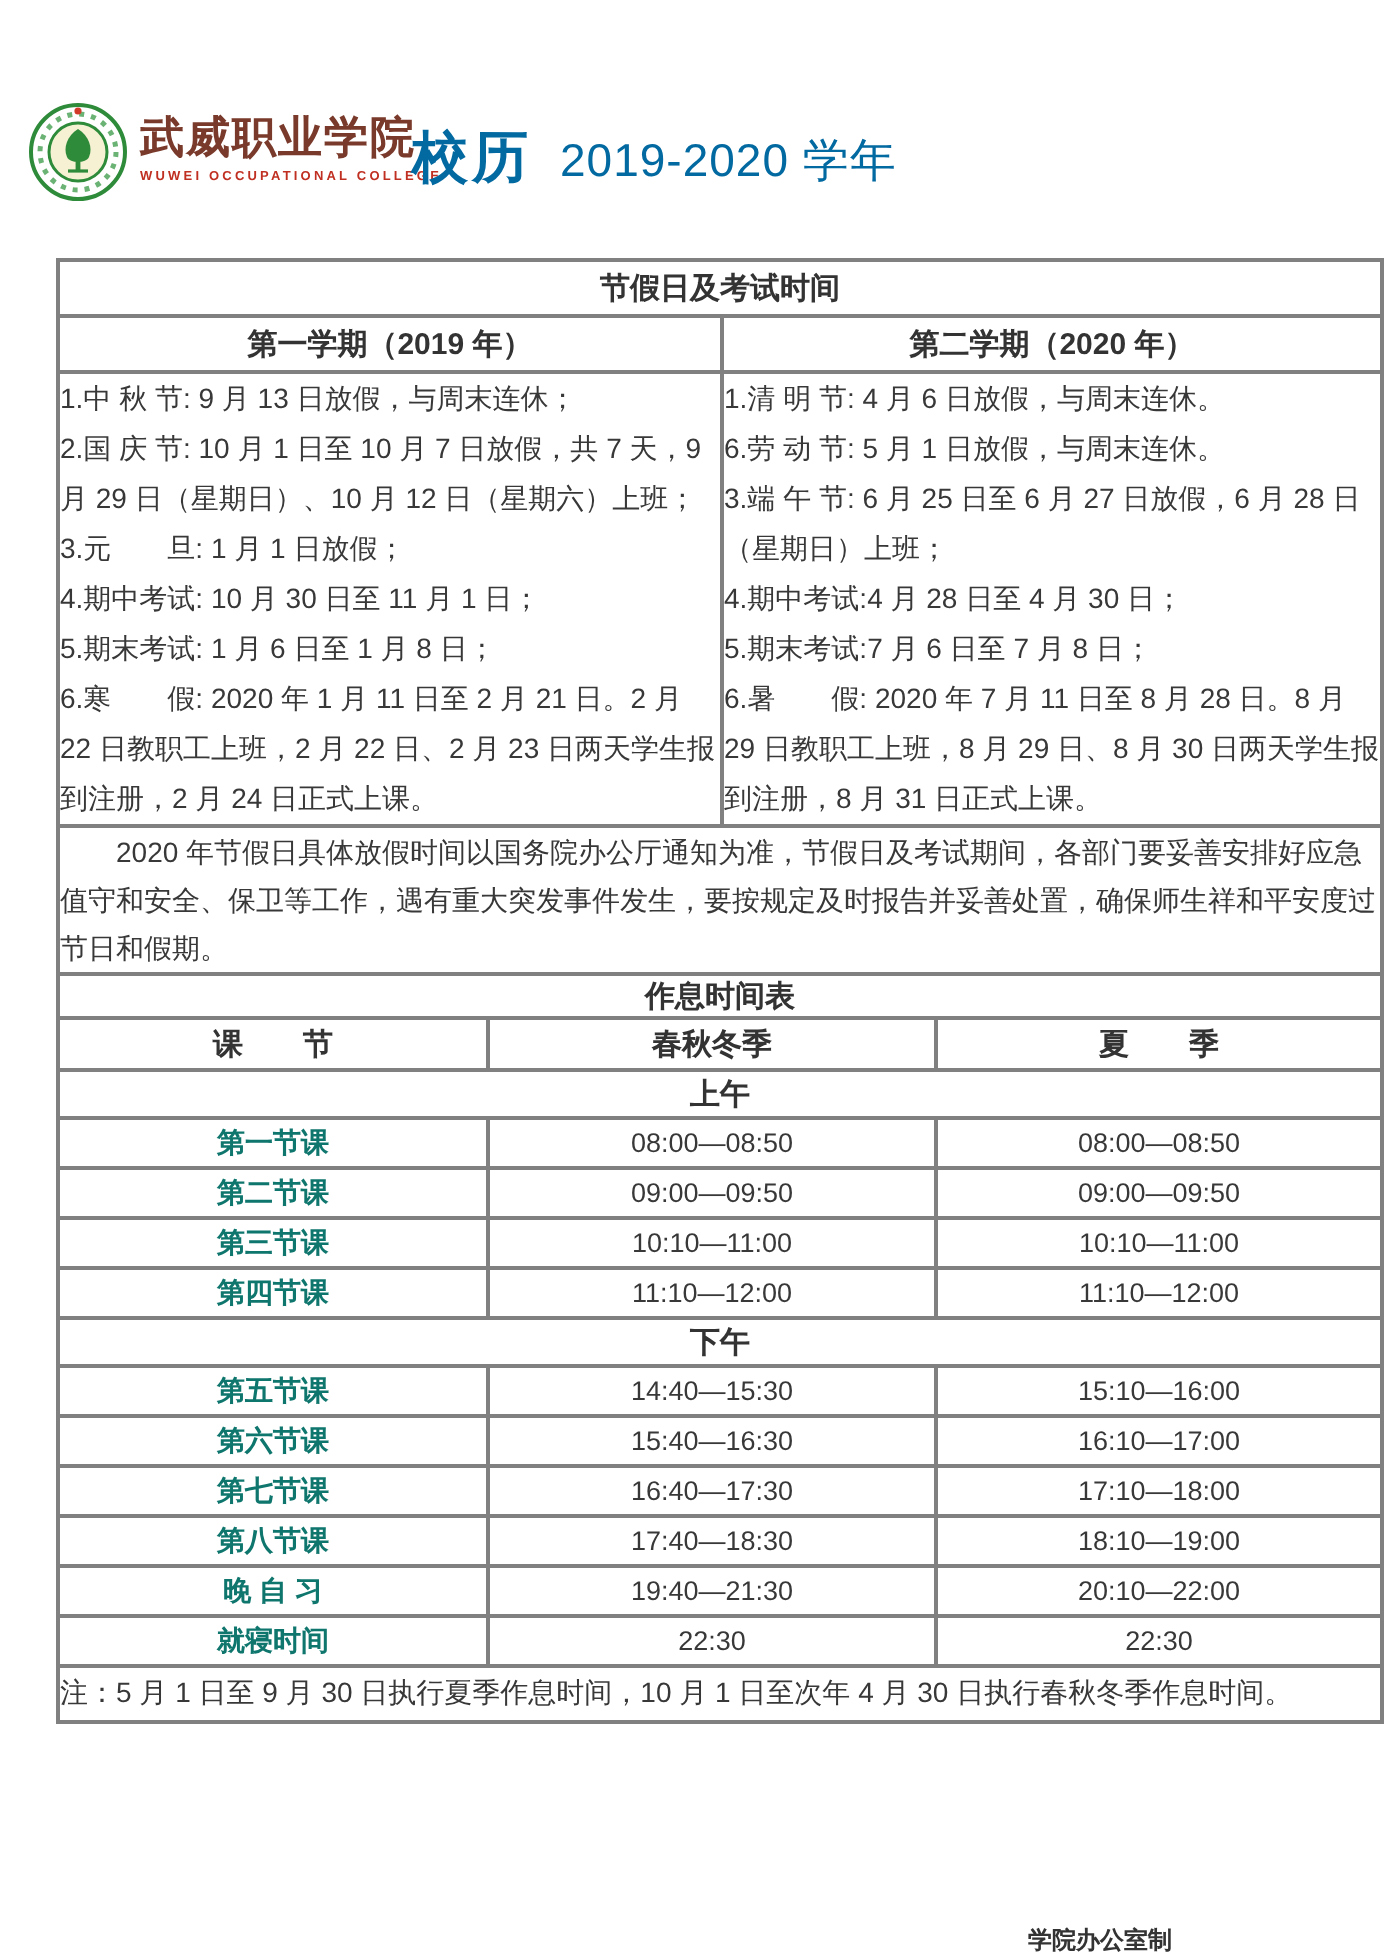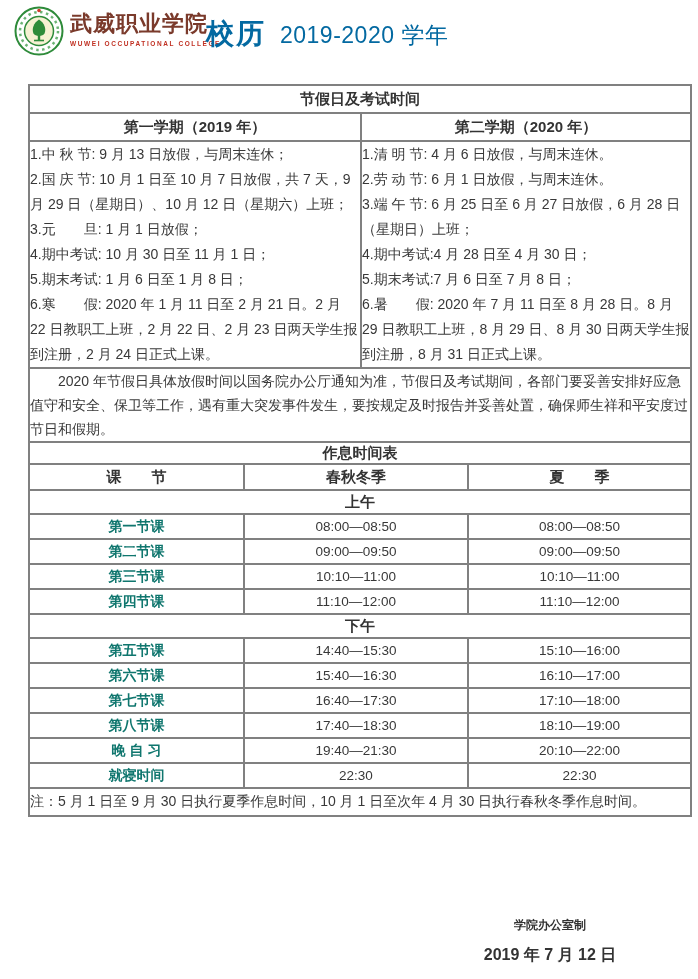--- a/index.html
+++ b/index.html
@@ -2,21 +2,21 @@
 <html><head>
 <meta charset="utf-8">
 <style>
   html,body{margin:0;padding:0;}
   body{
     width:698px;height:979px;background:#ffffff;overflow:hidden;position:relative;
     font-family:"Liberation Sans","DejaVu Sans",sans-serif;
     color:#3c3c3c;
     -webkit-font-smoothing:antialiased;
   }
-  .page{position:relative;width:698px;height:839px;}
+  .page{position:relative;width:698px;height:839px;margin-top:45px;}
 
   
   .hdr{position:absolute;left:0;top:0;width:698px;height:70px;}
   .logo{position:absolute;left:14px;top:6px;width:50px;height:50px;}
   .college{position:absolute;left:70px;top:11px;width:150px;}
   .college-zh{
     font-family:"Liberation Serif","DejaVu Serif",serif;
     font-weight:bold;font-size:22px;line-height:26px;color:#7a3a2b;
     letter-spacing:1px;white-space:nowrap;
   }
@@ -103,21 +103,21 @@
         <td>
           <span class="holiday-item">1.中 秋 节: 9 月 13 日放假，与周末连休；</span>
           <span class="holiday-item">2.国 庆 节: 10 月 1 日至 10 月 7 日放假，共 7 天，9 月 29 日（星期日）、10 月 12 日（星期六）上班；</span>
           <span class="holiday-item">3.元　　旦: 1 月 1 日放假；</span>
           <span class="holiday-item">4.期中考试: 10 月 30 日至 11 月 1 日；</span>
           <span class="holiday-item">5.期末考试: 1 月 6 日至 1 月 8 日；</span>
           <span class="holiday-item">6.寒　　假: 2020 年 1 月 11 日至 2 月 21 日。2 月 22 日教职工上班，2 月 22 日、2 月 23 日两天学生报到注册，2 月 24 日正式上课。</span>
         </td>
         <td>
           <span class="holiday-item">1.清 明 节: 4 月 6 日放假，与周末连休。</span>
-          <span class="holiday-item">2.劳 动 节: 6 月 1 日放假，与周末连休。</span>
+          <span class="holiday-item">6.劳 动 节: 5 月 1 日放假，与周末连休。</span>
           <span class="holiday-item">3.端 午 节: 6 月 25 日至 6 月 27 日放假，6 月 28 日（星期日）上班；</span>
           <span class="holiday-item">4.期中考试:4 月 28 日至 4 月 30 日；</span>
           <span class="holiday-item">5.期末考试:7 月 6 日至 7 月 8 日；</span>
           <span class="holiday-item">6.暑　　假: 2020 年 7 月 11 日至 8 月 28 日。8 月 29 日教职工上班，8 月 29 日、8 月 30 日两天学生报到注册，8 月 31 日正式上课。</span>
         </td>
       </tr>
       <tr class="notice-row">
         <td colspan="2">
           <p>2020 年节假日具体放假时间以国务院办公厅通知为准，节假日及考试期间，各部门要妥善安排好应急值守和安全、保卫等工作，遇有重大突发事件发生，要按规定及时报告并妥善处置，确保师生祥和平安度过节日和假期。</p>
         </td>

